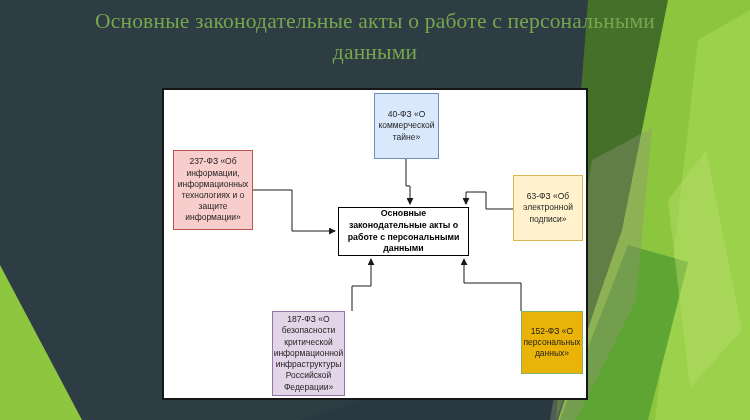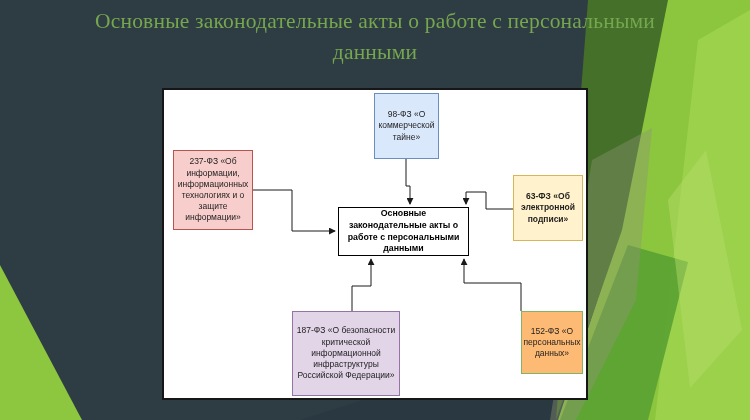--- a/index.html
+++ b/index.html
@@ -36,21 +36,21 @@
     border: 1px solid #999;
     display: flex; align-items: center; justify-content: center;
     text-align: center;
     font-size: 8.5px; line-height: 1.32;
     color: #1e1e1e;
     padding: 2px 3px;
   }
   .node-law-98  { left: 210px; top: 3px;   width: 65px;  height: 66px; }
   .node-law-149 { left: 9px;   top: 60px;  width: 80px;  height: 80px; }
   .node-law-63  { left: 349px; top: 85px;  width: 70px;  height: 66px; }
-  .node-law-187 { left: 128px; top: 221px; width: 108px;  height: 85px; }
+  .node-law-187 { left: 108px; top: 221px; width: 73px;  height: 85px; }
   .node-law-152 { left: 357px; top: 221px; width: 62px;  height: 63px; }
   .node-central {
     left: 174px; top: 117px; width: 131px; height: 49px;
     font-weight: bold; font-size: 8.8px; line-height: 1.35; color: #000;
   }
 </style>
 </head>
 <body>
 
 <svg class="bg-svg" width="750" height="420">
@@ -76,36 +76,36 @@
       </marker>
     </defs>
     <polyline points="242,69 242,96 246,96 246,114" fill="none" stroke="#1a1a1a" stroke-width="1" marker-end="url(#arrow)"></polyline>
     <polyline points="89,100 128,100 128,141 171,141" fill="none" stroke="#1a1a1a" stroke-width="1" marker-end="url(#arrow)"></polyline>
     <polyline points="349,119 322,119 322,102 302,102 302,114" fill="none" stroke="#1a1a1a" stroke-width="1" marker-end="url(#arrow)"></polyline>
     <polyline points="188,221 188,196 207,196 207,169" fill="none" stroke="#1a1a1a" stroke-width="1" marker-end="url(#arrow)"></polyline>
     <polyline points="357,221 357,193 300,193 300,169" fill="none" stroke="#1a1a1a" stroke-width="1" marker-end="url(#arrow)"></polyline>
   </svg>
 
   <div class="node node-law-98" style="background-color: rgb(218, 232, 252); border-color: rgb(108, 142, 191);">
-    <span>98-ФЗ «О коммерческой тайне»</span>
+    <span>40-ФЗ «О коммерческой тайне»</span>
   </div>
 
   <div class="node node-law-149" style="background-color: rgb(248, 206, 204); border-color: rgb(184, 84, 80);">
     <span>237-ФЗ «Об информации, информационных технологиях и о защите информации»</span>
   </div>
 
-  <div class="node node-law-63" style="background-color: rgb(255, 242, 204); border-color: rgb(214, 182, 86); font-weight: bold;">
+  <div class="node node-law-63" style="background-color: rgb(255, 242, 204); border-color: rgb(214, 182, 86);">
     <span>63-ФЗ «Об электронной подписи»</span>
   </div>
 
   <div class="node node-central" style="background-color: rgb(255, 255, 255); border-color: rgb(0, 0, 0);">
     <span>Основные законодательные акты о работе с персональными данными</span>
   </div>
 
   <div class="node node-law-187" style="background-color: rgb(225, 213, 231); border-color: rgb(150, 115, 166);">
     <span>187-ФЗ «О безопасности критической информационной инфраструктуры Российской Федерации»</span>
   </div>
 
-  <div class="node node-law-152" style="background-color: #fdba74; border-color: rgb(130, 179, 102);">
+  <div class="node node-law-152" style="background-color: #eab308; border-color: rgb(130, 179, 102);">
     <span>152-ФЗ «О персональных данных»</span>
   </div>
 
 </div>
 
 </body></html>

